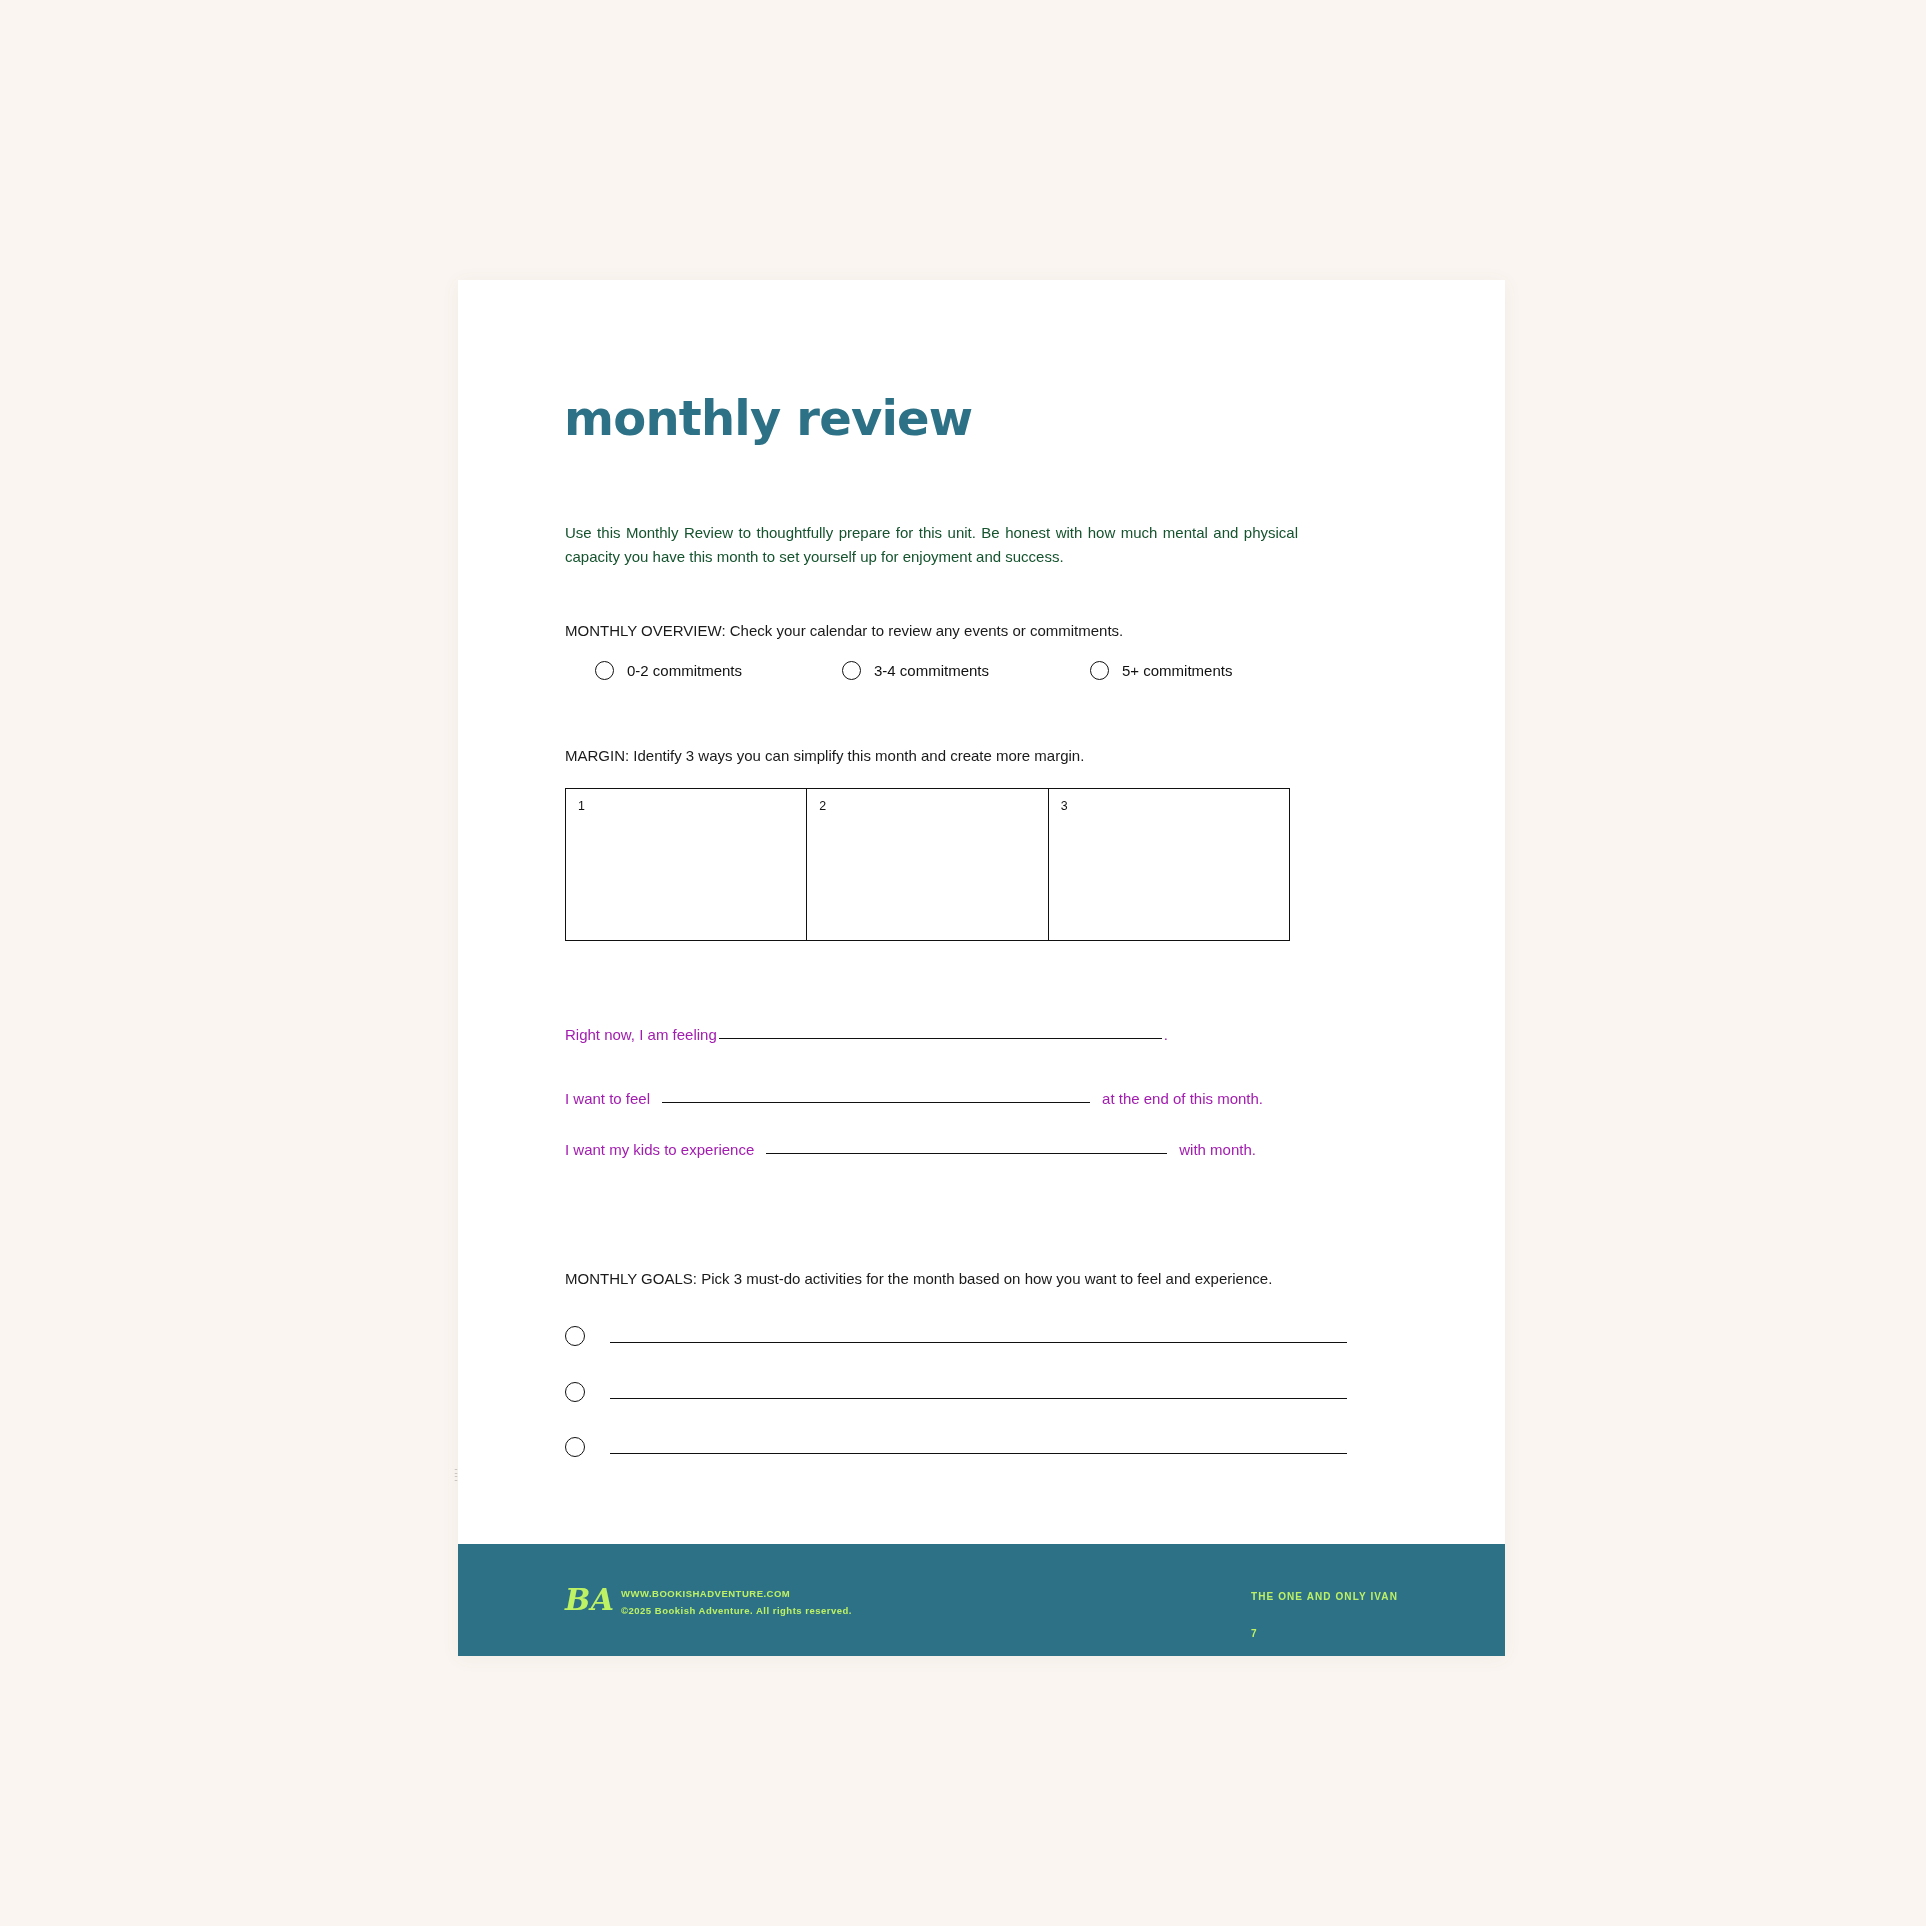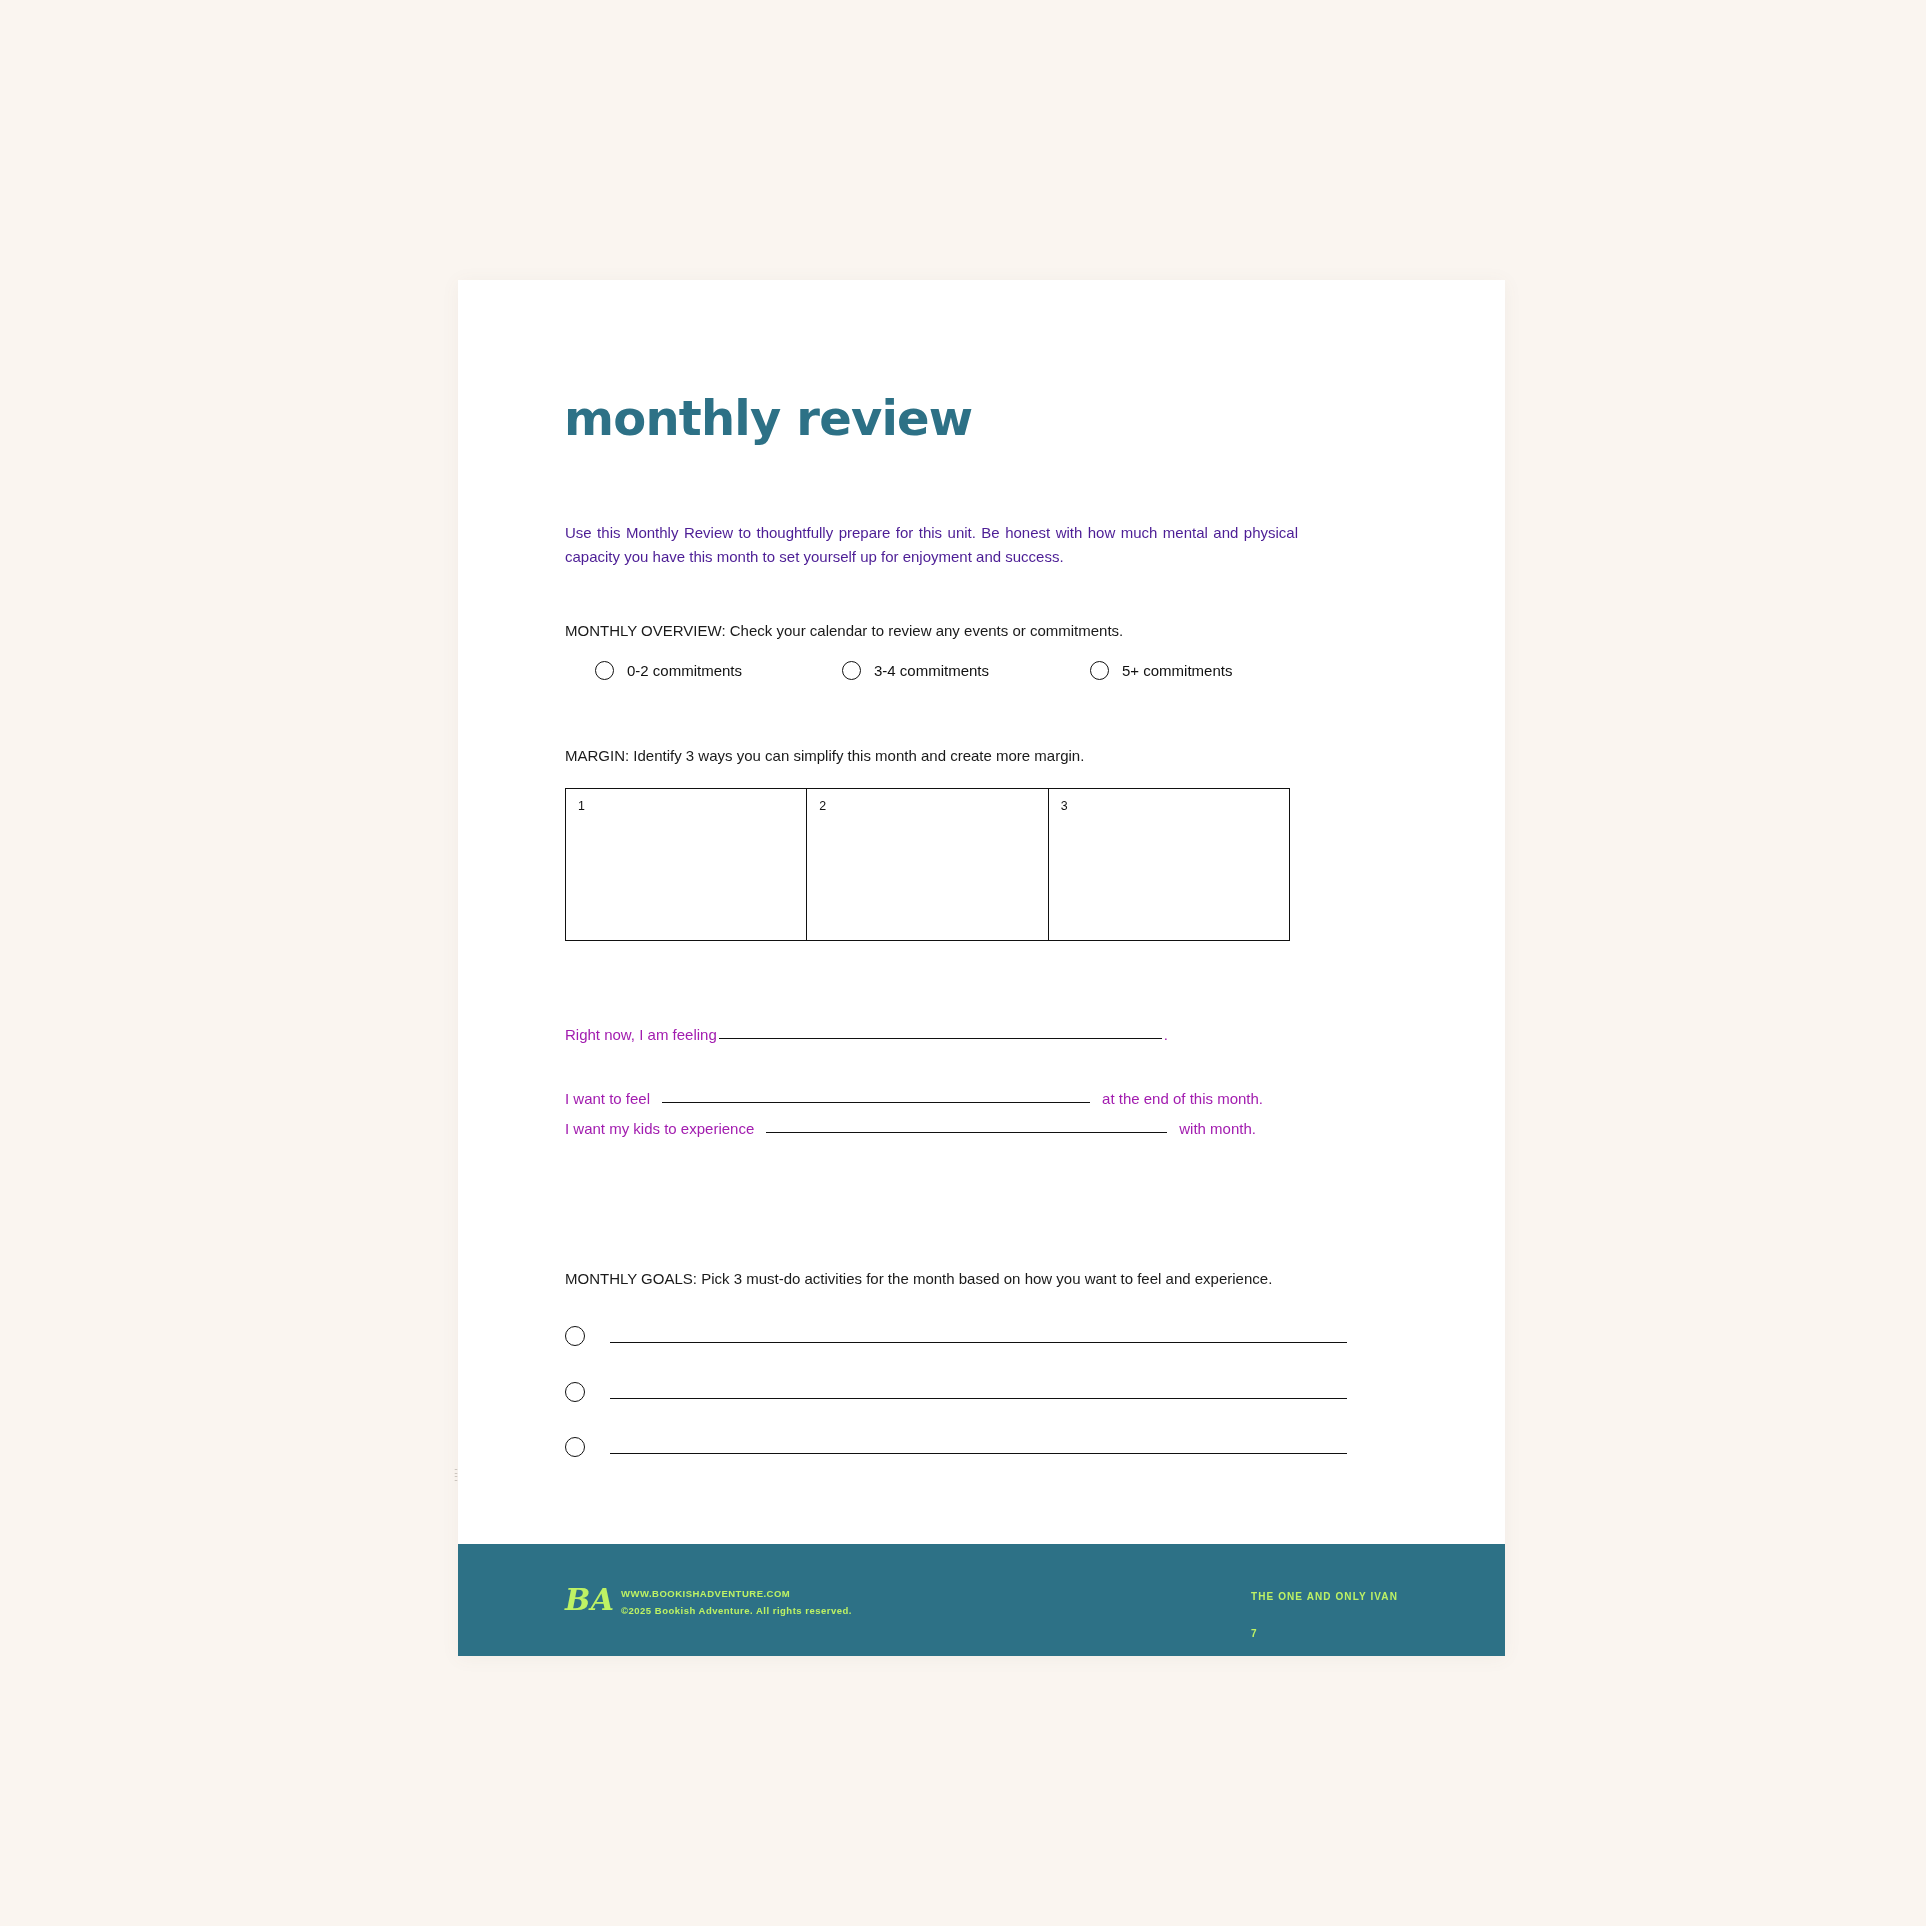--- a/index.html
+++ b/index.html
@@ -41,21 +41,21 @@
     letter-spacing: -0.8px;
     font-family: "DejaVu Sans", sans-serif;
   }
   .intro {
     position: absolute;
     left: 107px;
     top: 241px;
     width: 733px;
     font-size: 15px;
     line-height: 1.62;
-    color: #4c1d95;
+    color: #14532d;
     text-align: justify;
   }
   .section-label {
     position: absolute;
     font-size: 15px;
     color: #1a1a1a;
   }
   .label-overview { left: 107px; top: 342px; }
   .label-margin   { left: 107px; top: 467px; }
   .label-goals    { left: 107px; top: 990px; }
@@ -125,21 +125,21 @@
   .rule {
     display: inline-block;
     border-bottom: 1.4px solid #111;
     height: 1px;
     margin: 0 2px 4px 2px;
   }
   .fl-1 { left: 107px; top: 746px; }
   .fl-1 .rule { width: 443px; }
   .fl-2 { left: 107px; top: 810px; }
   .fl-2 .rule { width: 428px; margin-left: 12px; margin-right: 12px; }
-  .fl-3 { left: 107px; top: 840px; }
+  .fl-3 { left: 107px; top: 861px; }
   .fl-3 .rule { width: 401px; margin-left: 12px; margin-right: 12px; }
 
   .goal-row {
     position: absolute;
     left: 107px;
     display: flex;
     align-items: center;
     width: 782px;
   }
   .goal-row .circle {

